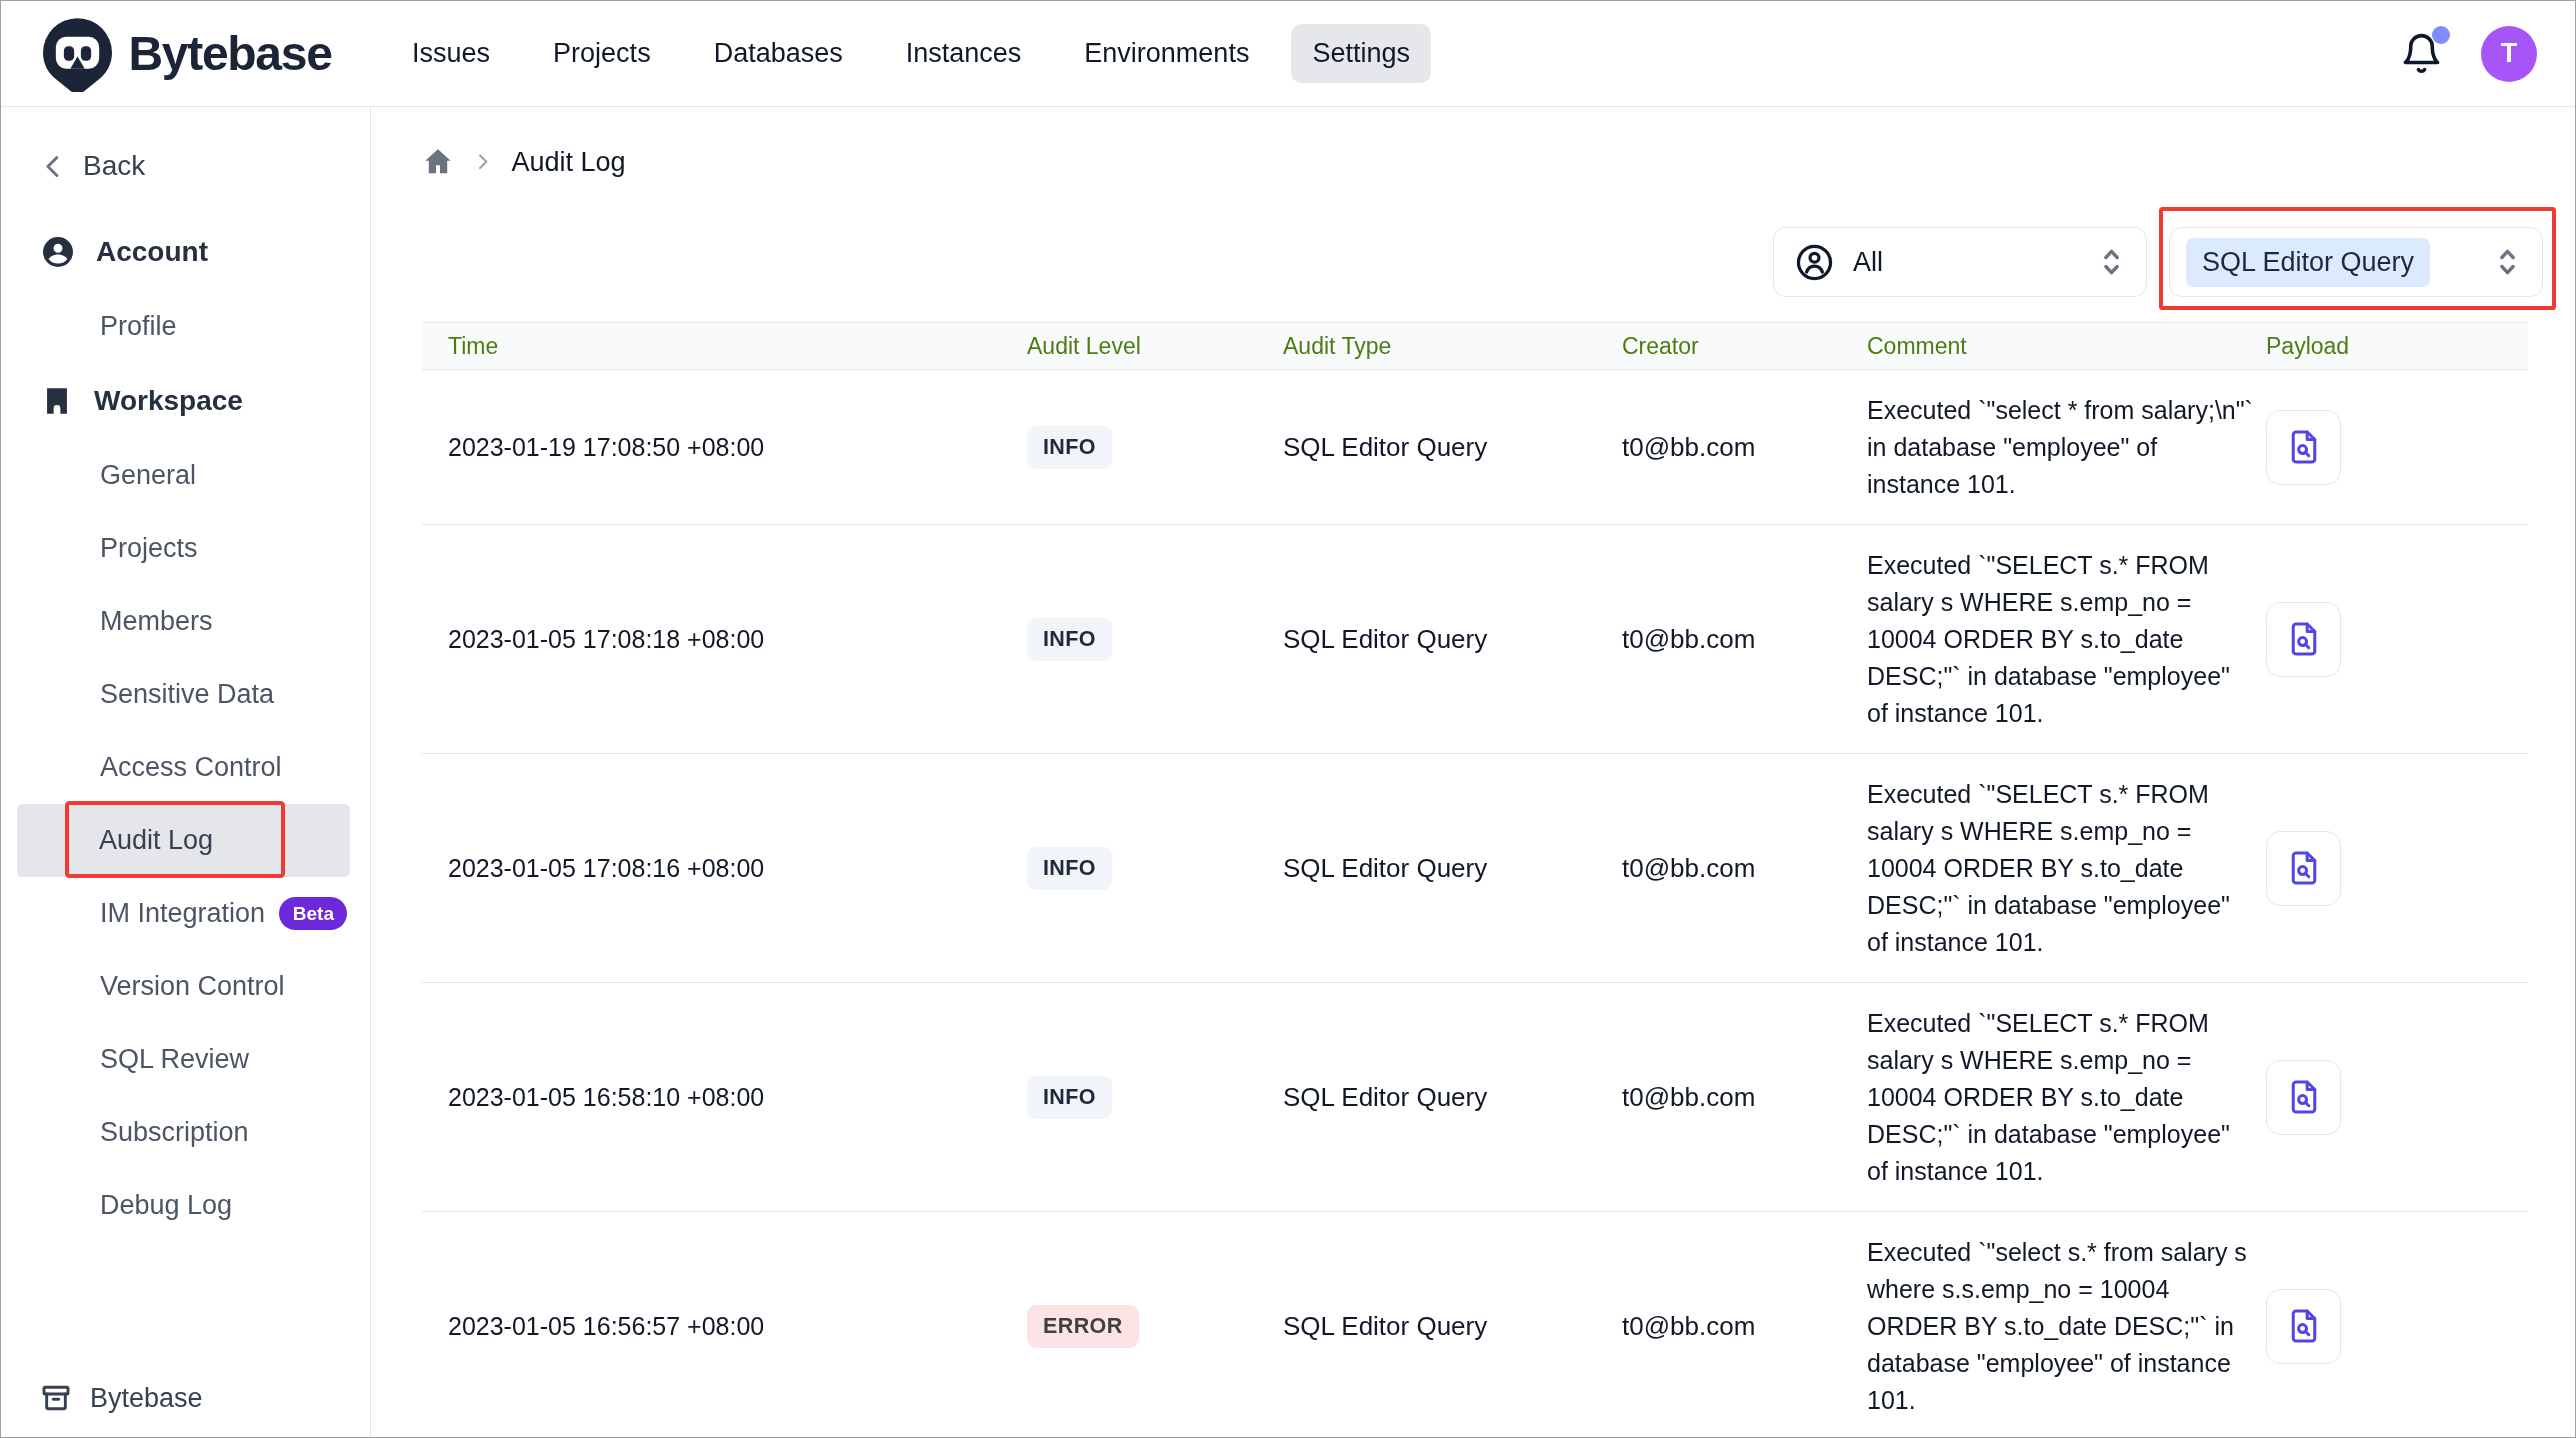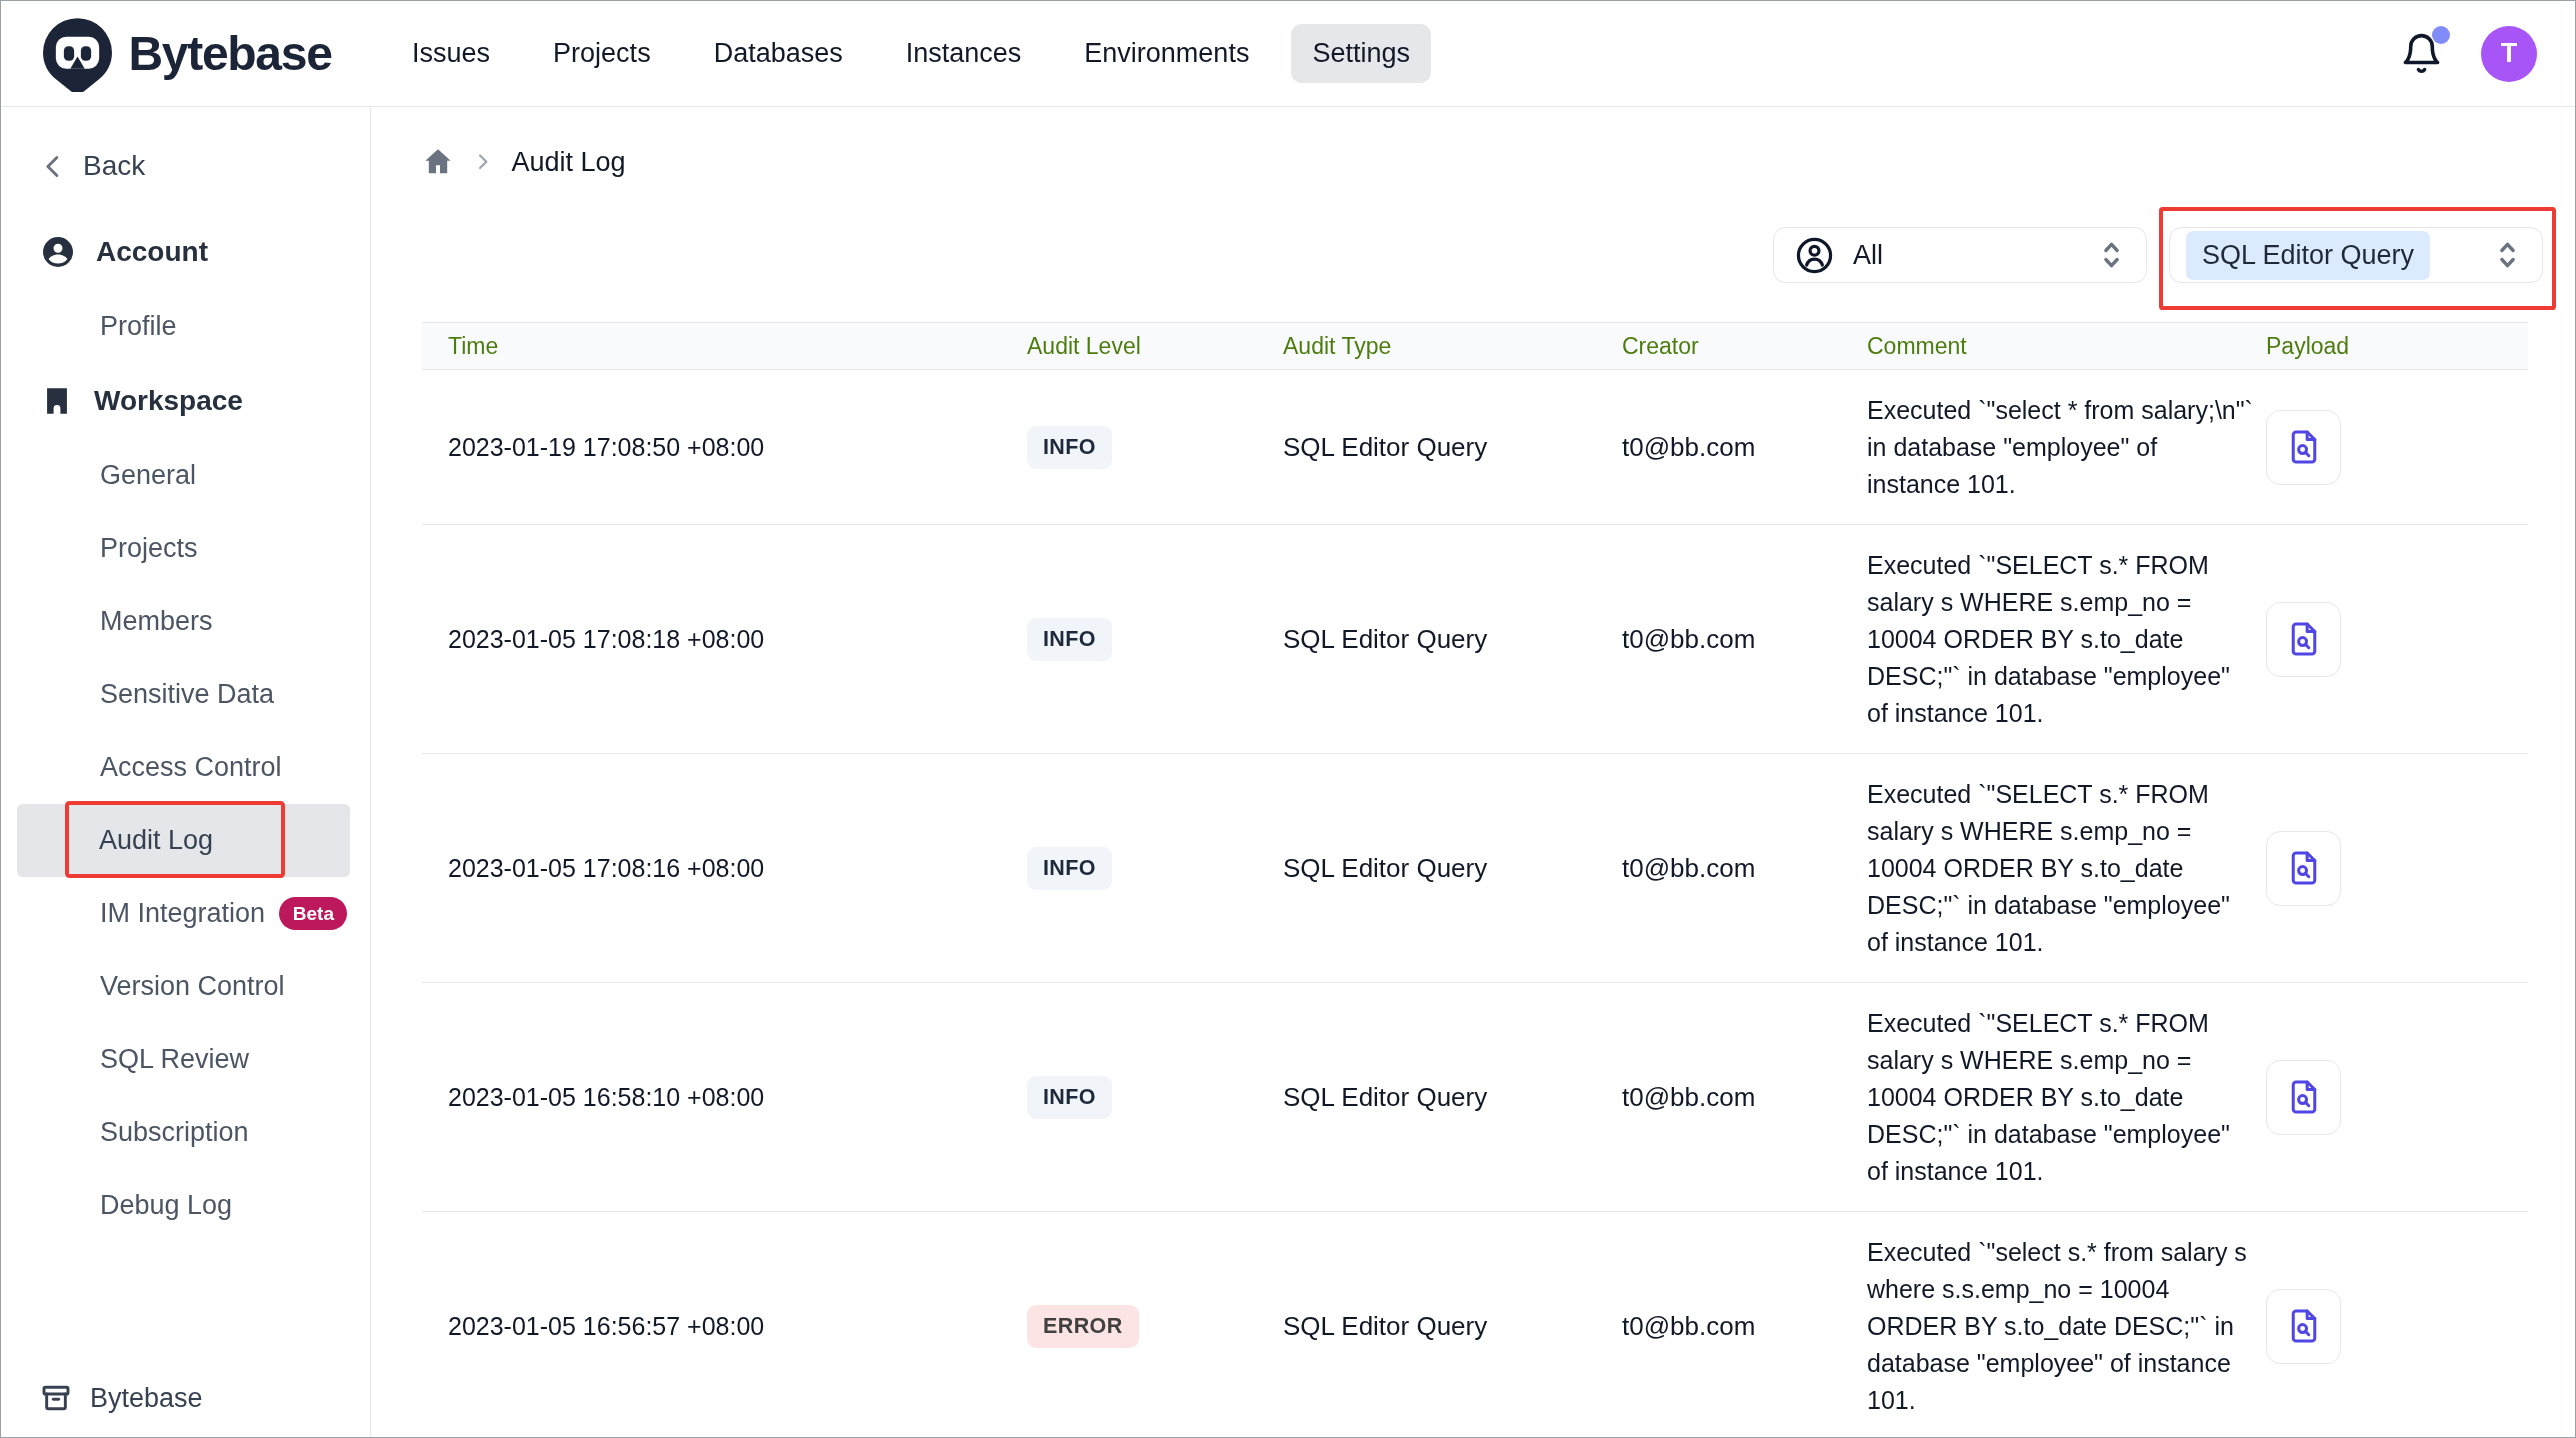--- a/index.html
+++ b/index.html
@@ -22,31 +22,31 @@
   
   .sidebar { position:absolute; top:106px; left:0; bottom:0; width:370px; border-right:1.8px solid #e5e7eb; background:#fff; }
   .back-row { display:flex; align-items:center; gap:16px; padding:43px 0 0 39px; cursor:pointer; }
   .back-label { font-size:28px; color:#374151; }
   .side-section { display:flex; align-items:center; gap:20px; padding-left:39px; margin-top:52px; }
   .side-section .hdr { font-size:28px; font-weight:700; color:#27303f; }
   .side-items { margin-top:20px; }
   .side-item { position:relative; height:73px; display:flex; align-items:center; padding-left:99px; font-size:27px; color:#4b5563; cursor:pointer; }
   .side-item.selected { margin:0 20px 0 16px; padding-left:82px; background:#e4e6e9; border-radius:5.4px; color:#374151; }
   .red-box { position:absolute; left:48px; top:-2.7px; width:220px; height:77px; border:4.5px solid #ee3b34; border-radius:4.5px; pointer-events:none; }
-  .beta { margin-left:14.3px; background:#be185d; color:#fff; font-size:19px; font-weight:600; padding:5.4px 13.4px; border-radius:895px; }
+  .beta { margin-left:14.3px; background:#6d28d9; color:#fff; font-size:19px; font-weight:600; padding:5.4px 13.4px; border-radius:895px; }
   .archive-row { position:absolute; left:39px; bottom:23px; display:flex; align-items:center; gap:18px; cursor:pointer; }
   .archive-label { font-size:27px; color:#374151; }
 
   
   .main { position:absolute; top:106px; left:372px; right:0; bottom:0; background:#fff; overflow:hidden; padding:38px 47px 0 49px; }
   .breadcrumb { display:flex; align-items:center; gap:18px; height:34px; }
   .crumb-title { font-size:27px; font-weight:500; color:#111827; }
 
   .filters { position:relative; height:97px; margin-top:23px; }
-  .select { position:absolute; top:25px; height:56px; background:#fff; border:1.8px solid #e5e7eb; border-radius:12.5px; display:flex; align-items:center; cursor:pointer; }
+  .select { position:absolute; top:25px; height:70px; background:#fff; border:1.8px solid #e5e7eb; border-radius:12.5px; display:flex; align-items:center; cursor:pointer; }
   .creator-select { left:1351px; width:374px; padding:0 21.5px 0 20px; gap:18px; }
   .creator-select .val { font-size:27px; color:#111827; }
   .type-select { left:1747px; width:374px; padding:0 21.5px 0 16px; }
   .type-tag { background:#dbeafe; border-radius:7.2px; padding:9px 16px; font-size:27px; color:#1f2937; }
   .spacer { flex:1; }
   .red-box-filter { position:absolute; left:1737px; top:4.5px; width:397px; height:103px; border:4.5px solid #ee3b34; border-radius:3.6px; pointer-events:none; }
 
   
   .audit-table { margin-top:23px; }
   .t-head { display:grid; grid-template-columns:605px 256px 339px 245px 399px 1fr; align-items:center; height:48px; background:#f8fafc; border-top:1.8px solid #e5e7eb; border-bottom:1.8px solid #e5e7eb; }

